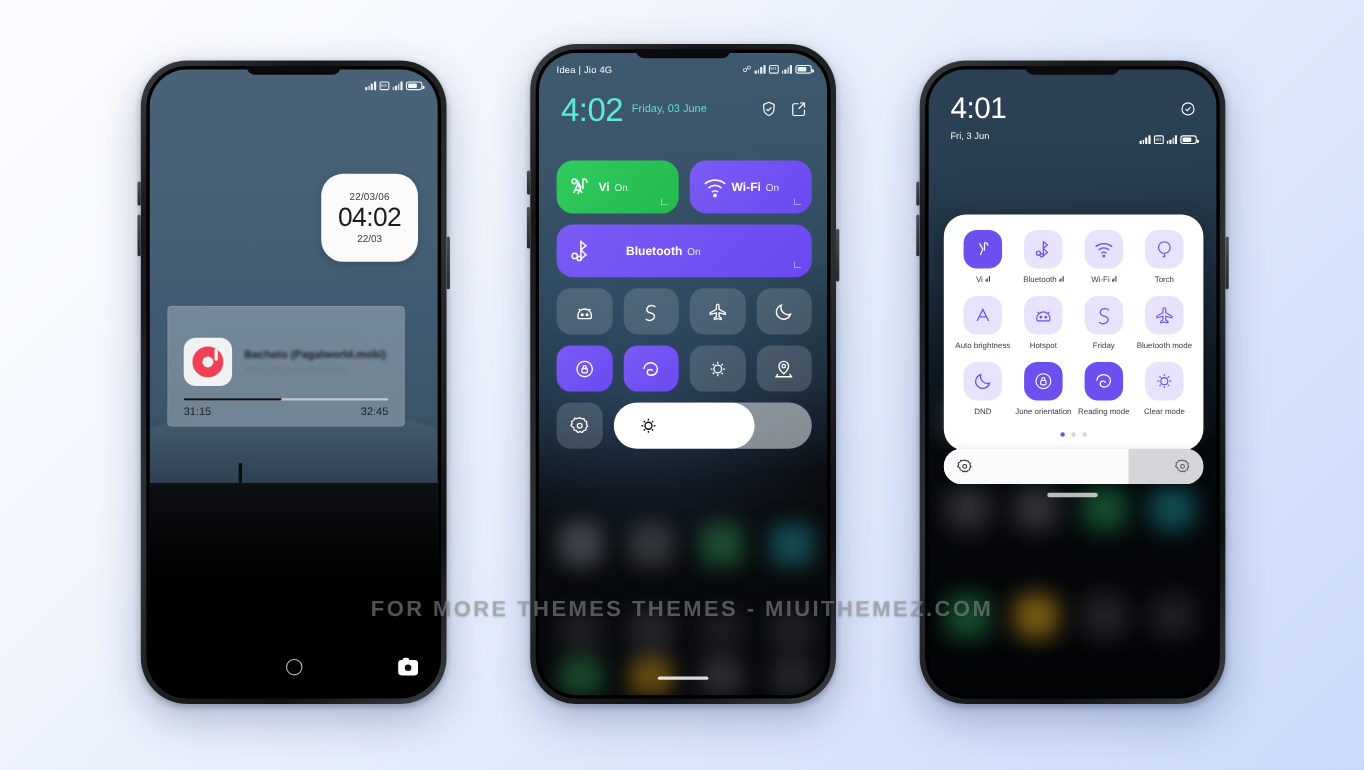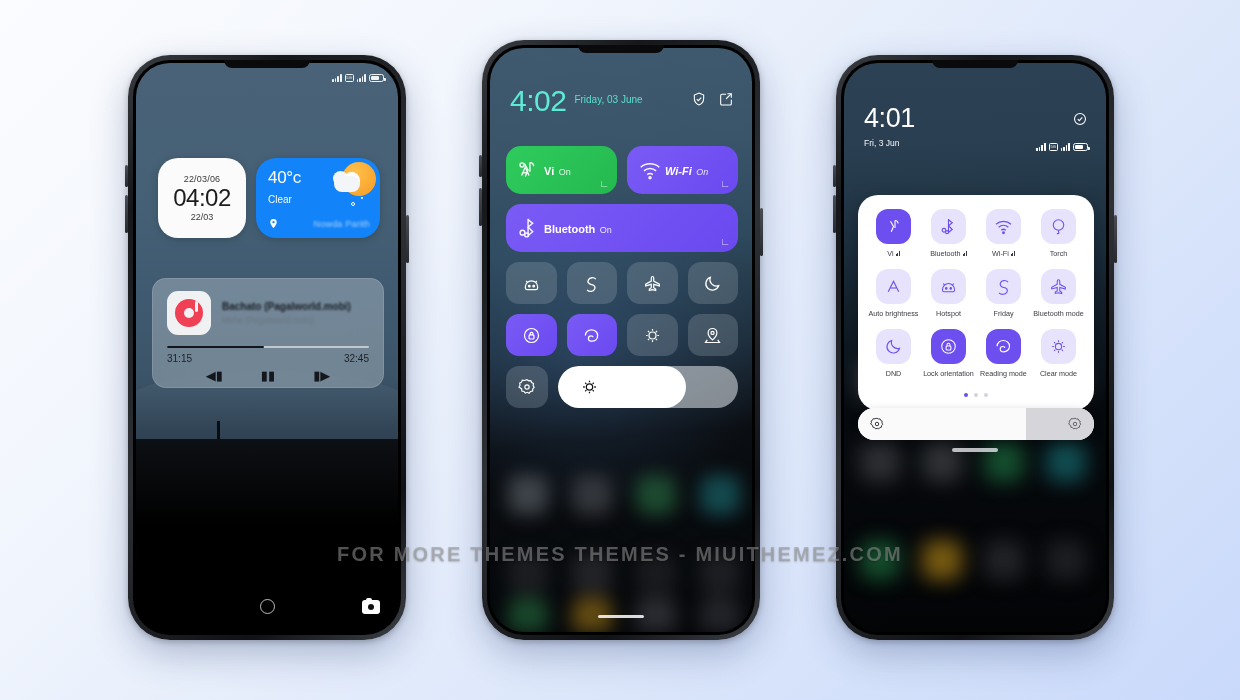--- a/index.html
+++ b/index.html
@@ -113,25 +113,25 @@
   .wicon .cl1 { position:absolute; right:24px; top:24px; width:26px;height:16px;border-radius:10px;
     background:#f3f6f9; }
   .wicon .cl2 { position:absolute; right:36px; top:19px; width:15px;height:15px;border-radius:50%;
     background:#f3f6f9; }
   .wicon .cl3 { position:absolute; right:24px; top:20px; width:17px;height:17px;border-radius:50%;
     background:#fff; }
   .wicon .dot1{position:absolute;right:21px;top:45px;width:2px;height:2px;border-radius:50%;background:#fff;}
   .wicon .dot2{position:absolute;right:29px;top:50px;width:4px;height:4px;border-radius:50%;border:1px solid #fff;}
 
   .music-card {
-    position:absolute; left:16px; right:14px; top:215px; height:110px;
-    border-radius:14px; background:rgba(186,198,208,.42);
+    position:absolute; left:16px; right:30px; top:215px; height:110px;
+    border-radius:4px; background:rgba(186,198,208,.42);
     backdrop-filter:blur(14px); -webkit-backdrop-filter:blur(14px);
     border:1px solid rgba(255,255,255,.12);
-    padding:12px 14px; overflow:hidden;
+    padding:28px 14px; overflow:hidden;
   }
   .mc-top { display:flex; align-items:center; gap:11px; }
   .mc-art { width:44px;height:44px;border-radius:11px;background:#f0f1f3;
     display:flex;align-items:center;justify-content:center; flex:0 0 auto;}
   .mc-art .disc { width:28px;height:28px;border-radius:50%;background:#ef4055;position:relative; }
   .mc-art .disc:after{content:"";position:absolute;left:50%;top:50%;transform:translate(-50%,-50%);
     width:10px;height:10px;border-radius:50%;background:#f0f1f3;}
   .mc-art .disc:before{content:"";position:absolute;right:5px;top:2px;width:3px;height:11px;
     background:#f0f1f3;border-radius:2px;}
   .mc-meta { min-width:0; }
@@ -162,22 +162,22 @@
   .cc2-actions { margin-left:auto; display:flex; gap:11px; padding-bottom:4px; }
   .cc2-actions svg { width:16px;height:16px; }
 
   .cc2-grid { position:absolute; top:98px; left:16px; right:14px; }
   .big-row { display:flex; gap:10px; margin-bottom:10px; }
   .big-tile {
     flex:1; height:48px; border-radius:15px; position:relative; overflow:hidden;
     display:flex; align-items:center; padding:0 10px; color:#fff;
   }
   .bt-on-green  { background:linear-gradient(135deg,#2fcb5d,#24b94f); }
-  .bt-on-purple { background:linear-gradient(135deg,#7a5bf5,#6a49f0);font-style:italic; }
-  .bt-on-purple2{ background:linear-gradient(135deg,#7a5bf5,#6a49f0); }
+  .bt-on-purple { background:linear-gradient(135deg,#7a5bf5,#6a49f0); }
+  .bt-on-purple2{ background:linear-gradient(135deg,#7a5bf5,#6a49f0);gap:25px; }
   .bt-torch     { background:linear-gradient(135deg,#3e7ce0,#2f6fd8 45%,#4d8ae8); }
   .bt-ic { width:26px; height:26px; flex:0 0 auto; opacity:.95; margin-right:2px;}
   .bt-ic svg { width:100%; height:100%; }
   .bt-txt .bt-name { font-size:11px; font-weight:bold; line-height:1.15; }
   .bt-txt .bt-state{ font-size:9px; opacity:.85; margin-top:1px; }
   .bt-corner { position:absolute; right:8px; bottom:5px; font-size:10px; opacity:.75; }
 
   .sm-row { display:flex; gap:10px; margin-bottom:10px; }
   .sm-tile { flex:1; height:42px; border-radius:13px; display:flex; align-items:center; justify-content:center;
     background:rgba(150,162,172,.30); color:#fff; }
@@ -194,21 +194,21 @@
   .bright-slider .sun-g { position:absolute; left:22px; top:50%; transform:translateY(-50%); width:19px;height:19px;color:#111; }
 
   .home-ind { position:absolute; bottom:14px; left:50%; transform:translateX(-50%);
     width:46px;height:3.5px;border-radius:3px;background:rgba(255,255,255,.85); }
   .blur-icons { position:absolute; left:0;right:0;bottom:0;height:175px; overflow:hidden; filter:blur(9px); opacity:.55;}
   .blur-icons .bi { position:absolute; width:40px;height:40px;border-radius:11px; }
 
   
   .wall3 { position:absolute; inset:0;
     background:linear-gradient(178deg,#2c4254 0%,#2a4052 14%,#1e3141 30%,#101c26 46%,#06090d 62%,#030406 100%); }
-  .cc3-head { position:absolute; top:42px; left:20px; right:18px; color:#fff; }
+  .cc3-head { position:absolute; top:22px; left:20px; right:18px; color:#fff; }
   .cc3-time { font-size:27px; font-weight:300; letter-spacing:-.4px; line-height:1; }
   .cc3-sub  { font-size:8.5px; margin-top:6px; opacity:.95; }
   .cc3-edit { position:absolute; right:0; top:6px; width:16px;height:16px; }
   .cc3-sb { position:absolute; right:0; top:38px; display:flex; align-items:center; gap:3px; color:#fff; }
 
   .cc3-panel {
     position:absolute; top:132px; left:14px; right:12px;
     background:#fff; border-radius:20px; padding:14px 8px 8px;
     box-shadow:0 5px 18px rgba(0,0,0,.28);
   }
@@ -285,38 +285,20 @@
         </span>
       </div>
 
       <div class="widgets-row">
         <div class="clock-widget">
           <div class="cw-date">22/03/06</div>
           <div class="cw-time">04:02</div>
           <div class="cw-sub">22/03</div>
         </div>
 
-        <div class="weather-widget">
-          <div class="wicon">
-            <div class="sun"></div>
-              <div class="cl2"></div>
-              <div class="cl3"></div>
-              <div class="cl1"></div>
-            <div class="dot1"></div>
-              <div class="dot2"></div>
-          </div>
-          <div class="wt-temp">40°c</div>
-          <div class="wt-cond">Clear</div>
-          <div class="wt-loc-row">
-            <svg class="pin" viewBox="0 0 24 24">
-              <path fill="#fff" d="M12 2a7 7 0 0 0-7 7c0 5 7 13 7 13s7-8 7-13a7 7 0 0 0-7-7zm0 9.5A2.5 2.5 0 1 1 12 6.5a2.5 2.5 0 0 1 0 5z"></path>
-            </svg>
-            <span class="wt-loc">Nowda Parith</span>
-          </div>
-        </div>
       </div>
 
       <div class="music-card">
         <div class="mc-top">
           <div class="mc-art">
               <div class="disc"></div>
             </div>
           <div class="mc-meta">
             <div class="mc-title">Bachato (Pagalworld.mobi)</div>
             <div class="mc-artist">Mehe (Pagalworld.mobi)</div>
@@ -365,20 +347,42 @@
         <div class="bi" style="left:18px;top:96px;background:#2f2f33;"></div>
         <div class="bi" style="left:82px;top:96px;background:#3a3a3f;"></div>
         <div class="bi" style="left:146px;top:96px;background:#2a2a2e;"></div>
         <div class="bi" style="left:210px;top:96px;background:#313136;"></div>
         <div class="bi" style="left:18px;top:140px;background:#2a7a45;"></div>
         <div class="bi" style="left:82px;top:140px;background:#b08318;"></div>
         <div class="bi" style="left:146px;top:140px;background:#4a4a50;"></div>
         <div class="bi" style="left:210px;top:140px;background:#3c3c42;"></div>
       </div>
 
+      <div class="statusbar">
+        <span>Idea | Jio 4G</span>
+        <span class="sb-icons">
+          <span class="bt-glyph">☍</span>
+          <span class="bars">
+              <i></i>
+              <i></i>
+              <i></i>
+              <i></i>
+            </span>
+          <span class="simbox">5G</span>
+          <span class="bars">
+              <i></i>
+              <i></i>
+              <i></i>
+              <i></i>
+            </span>
+          <span class="batt">
+              <b></b>
+            </span>
+        </span>
+      </div>
 
       <div class="cc2-head">
         <div class="cc2-time">4:02</div>
         <div class="cc2-date">Friday, 03 June</div>
         <div class="cc2-actions">
           <svg viewBox="0 0 24 24" fill="none" stroke="#fff" stroke-width="1.6">
             <path d="M12 3l7 3v5c0 5-3.2 8.5-7 10-3.8-1.5-7-5-7-10V6l7-3z"></path>
               <path d="M8.6 12.2l2.3 2.3 4.5-4.7"></path>
           </svg>
           <svg viewBox="0 0 24 24" fill="none" stroke="#fff" stroke-width="1.6">
@@ -703,21 +707,21 @@
           </div>
           <div class="cc3-cell">
             <div class="cc3-ic active">
               <svg viewBox="0 0 28 28" fill="none" stroke="currentColor" stroke-width="1.4">
                 <circle cx="14" cy="14" r="9"></circle>
                   <rect x="10.8" y="13.2" width="6.4" height="5.4" rx="1.4"></rect>
                 <path d="M12.1 13.2v-1.6a1.9 1.9 0 0 1 3.8 0v1.6"></path>
               </svg>
             </div>
             <div class="cc3-lbl">
-                <span>Lock orientation</span>
+                <span>June orientation</span>
               </div>
           </div>
           <div class="cc3-cell">
             <div class="cc3-ic active">
               <svg viewBox="0 0 28 28" fill="none" stroke="currentColor" stroke-width="1.5">
                 <path d="M5.5 13.5c0-4.6 4-7.5 8.2-7.5s8.3 3 8.3 7.5-3.6 7.6-7.7 7.6c-2.9 0-4.7-1.8-4.7-3.8s1.7-3.3 3.6-3.3c1.6 0 2.6.9 2.6 1.9"></path>
               </svg>
             </div>
             <div class="cc3-lbl">
                 <span>Reading mode</span>

